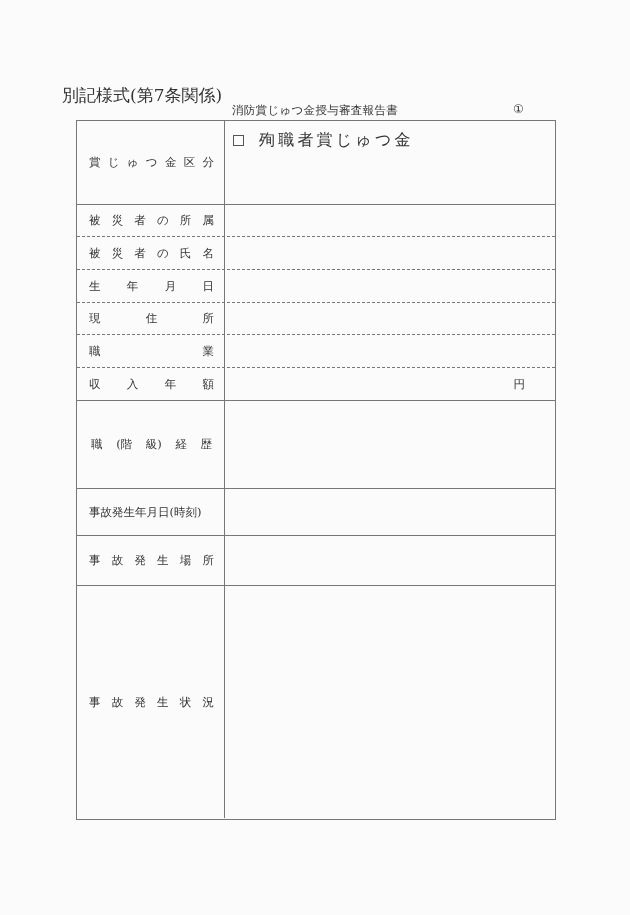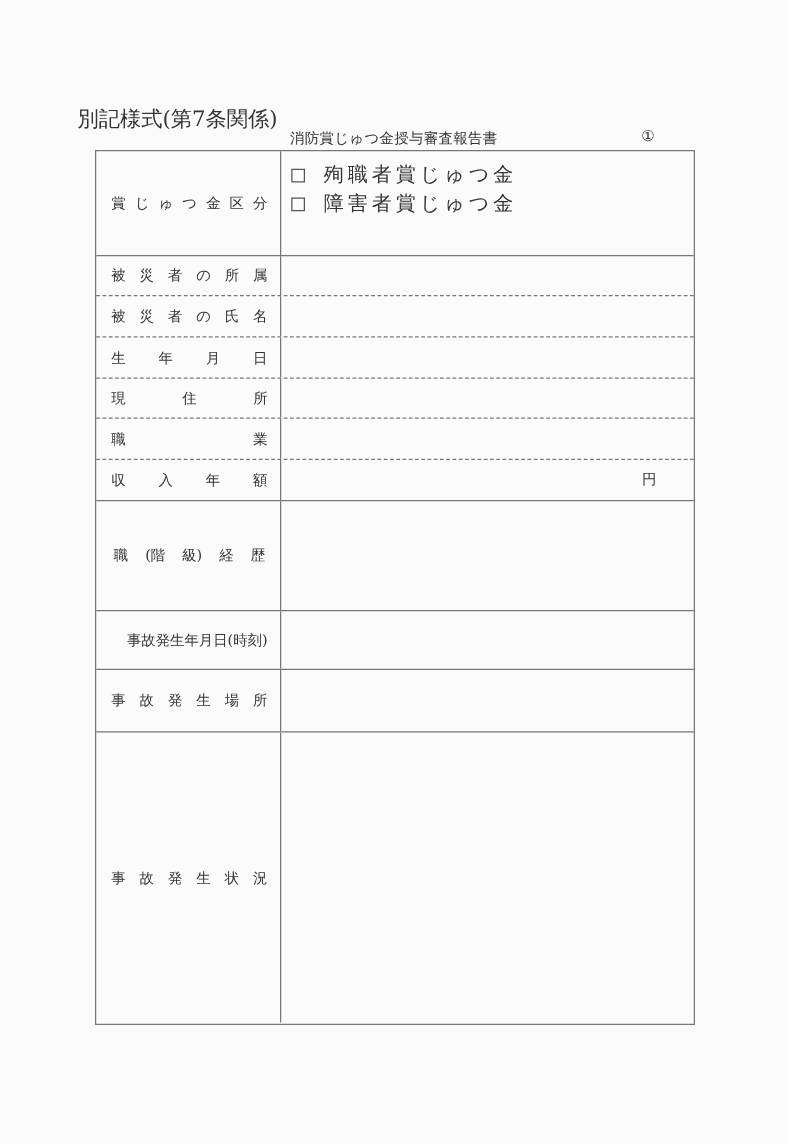--- a/index.html
+++ b/index.html
@@ -63,21 +63,21 @@
       display: flex;
       align-items: center;
       padding: 0 10px 0 12px;
       font-size: 11.5px;
     }
     .label-text {
       width: 100%;
       display: flex;
       justify-content: space-between;
     }
-    .label-text.center { justify-content: flex-end; }
+    .label-text.center { justify-content: flex-start; }
     .value-cell {
       position: absolute;
       left: 148px;
       right: 0;
       top: 0;
       bottom: 0;
       font-size: 11.5px;
     }
     .checkbox-list {
       position: absolute;
@@ -127,24 +127,20 @@
           <span>区</span>
           <span>分</span>
         </div>
     </div>
     <div class="value-cell">
       <div class="checkbox-list">
         <div class="checkbox-item">
           <span class="checkbox-box"></span>
           <span class="spaced">殉職者賞じゅつ金</span>
         </div>
-        <div class="checkbox-item">
-          <span class="checkbox-box"></span>
-          <span class="spaced">障害者賞じゅつ金</span>
-        </div>
       </div>
     </div>
   </div>
 
   <div class="row dashed" style="top:84px; height:32px;">
     <div class="label-cell">
         <div class="label-text">
           <span>被</span>
           <span>災</span>
           <span>者</span>

